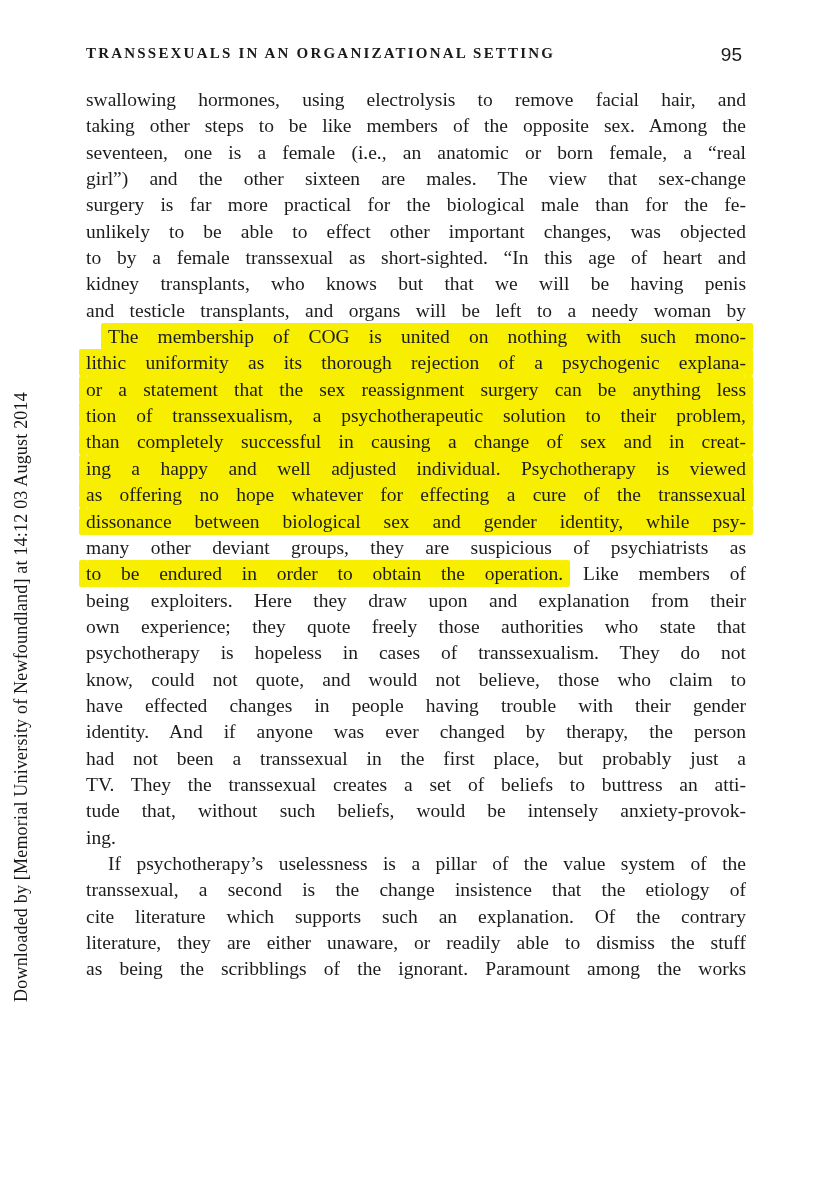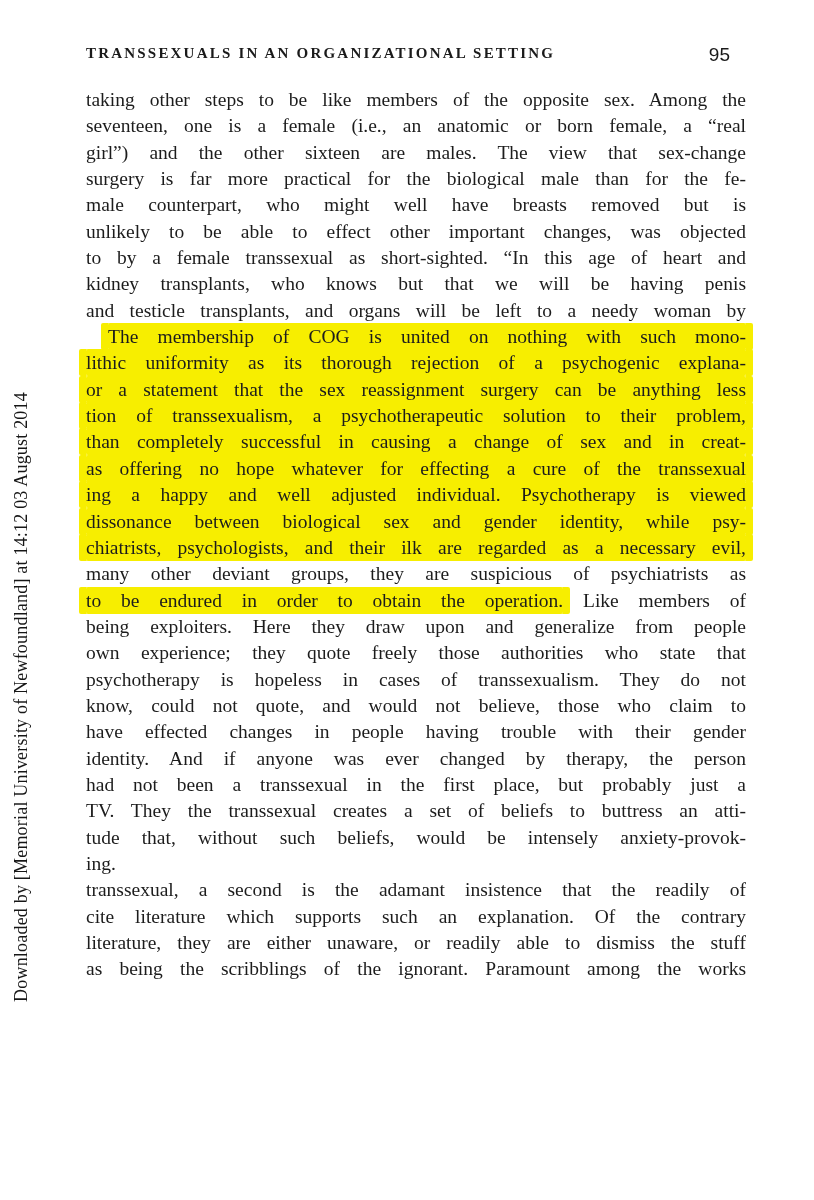--- a/index.html
+++ b/index.html
@@ -29,21 +29,21 @@
     top: 45px;
     width: 660px;
     text-align: left;
     font-size: 15px;
     font-weight: bold;
     letter-spacing: 2.2px;
     color: #1a1a1a;
   }
   .page-num {
     position: absolute;
-    right: 16px;
+    right: 4px;
     top: -1px;
     font-family: "Liberation Sans", sans-serif;
     font-weight: normal;
     letter-spacing: 0;
     font-size: 19px;
     color: #1a1a1a;
   }
   .text-column {
     position: absolute;
     left: 86px;
@@ -74,54 +74,54 @@
 
   <div class="watermark">Downloaded by [Memorial University of Newfoundland] at 14:12 03 August 2014</div>
 
   <div class="running-head">
     <span>TRANSSEXUALS IN AN ORGANIZATIONAL SETTING</span>
     <span class="page-num">95</span>
   </div>
 
   <div class="text-column">
       <div>
+        <div class="line"><span>swallowing hormones, using electrolysis to remove facial hair, and</span></div>
         <div class="line"><span>taking other steps to be like members of the opposite sex. Among the</span></div>
         <div class="line"><span>seventeen, one is a female (i.e., an anatomic or born female, a “real</span></div>
         <div class="line"><span>girl”) and the other sixteen are males. The view that sex-change</span></div>
         <div class="line"><span>surgery is far more practical for the biological male than for the fe-</span></div>
-        <div class="line"><span>male counterpart, who might well have breasts removed but is</span></div>
         <div class="line"><span>unlikely to be able to effect other important changes, was objected</span></div>
         <div class="line"><span>to by a female transsexual as short-sighted. “In this age of heart and</span></div>
         <div class="line"><span>kidney transplants, who knows but that we will be having penis</span></div>
         <div class="line"><span>and testicle transplants, and organs will be left to a needy woman by</span></div>
       </div>
       <div>
         <div class="line indent"><span class="hl">The membership of COG is united on nothing with such mono-</span></div>
         <div class="line"><span class="hl">lithic uniformity as its thorough rejection of a psychogenic explana-</span></div>
         <div class="line"><span class="hl">or a statement that the sex reassignment surgery can be anything less</span></div>
         <div class="line"><span class="hl">tion of transsexualism, a psychotherapeutic solution to their problem,</span></div>
         <div class="line"><span class="hl">than completely successful in causing a change of sex and in creat-</span></div>
+        <div class="line"><span class="hl">ing a happy and well adjusted individual. Psychotherapy is viewed</span></div>
         <div class="line"><span class="hl">as offering no hope whatever for effecting a cure of the transsexual</span></div>
-        <div class="line"><span class="hl">ing a happy and well adjusted individual. Psychotherapy is viewed</span></div>
         <div class="line"><span class="hl">dissonance between biological sex and gender identity, while psy-</span></div>
-        <div class="line"><span class="hl">chiatrists, psychologists, and their ilk are regarded as a necessary evil,</span></div>
         <div class="line"><span>many other deviant groups, they are suspicious of psychiatrists as</span></div>
         <div class="line"><span class="hl">to be endured in order to obtain the operation.</span><span> Like members of</span></div>
-        <div class="line"><span>being exploiters. Here they draw upon and generalize from people</span></div>
+        <div class="line"><span>being exploiters. Here they draw upon and explanation from their</span></div>
         <div class="line"><span>own experience; they quote freely those authorities who state that</span></div>
         <div class="line"><span>psychotherapy is hopeless in cases of transsexualism. They do not</span></div>
         <div class="line"><span>know, could not quote, and would not believe, those who claim to</span></div>
         <div class="line"><span>have effected changes in people having trouble with their gender</span></div>
         <div class="line"><span>identity. And if anyone was ever changed by therapy, the person</span></div>
         <div class="line"><span>had not been a transsexual in the first place, but probably just a</span></div>
         <div class="line"><span>TV. They the transsexual creates a set of beliefs to buttress an atti-</span></div>
         <div class="line"><span>tude that, without such beliefs, would be intensely anxiety-provok-</span></div>
         <div class="line no-j"><span>ing.</span></div>
       </div>
       <div>
-        <div class="line"><span>transsexual, a second is the adamant insistence that the readily of</span></div>
+        <div class="line indent"><span>If psychotherapy’s uselessness is a pillar of the value system of the</span></div>
+        <div class="line"><span>transsexual, a second is the change insistence that the etiology of</span></div>
         <div class="line"><span>cite literature which supports such an explanation. Of the contrary</span></div>
         <div class="line"><span>literature, they are either unaware, or readily able to dismiss the stuff</span></div>
         <div class="line"><span>as being the scribblings of the ignorant. Paramount among the works</span></div>
       </div>
     </div>
 
 </div>
 
 </body></html>

